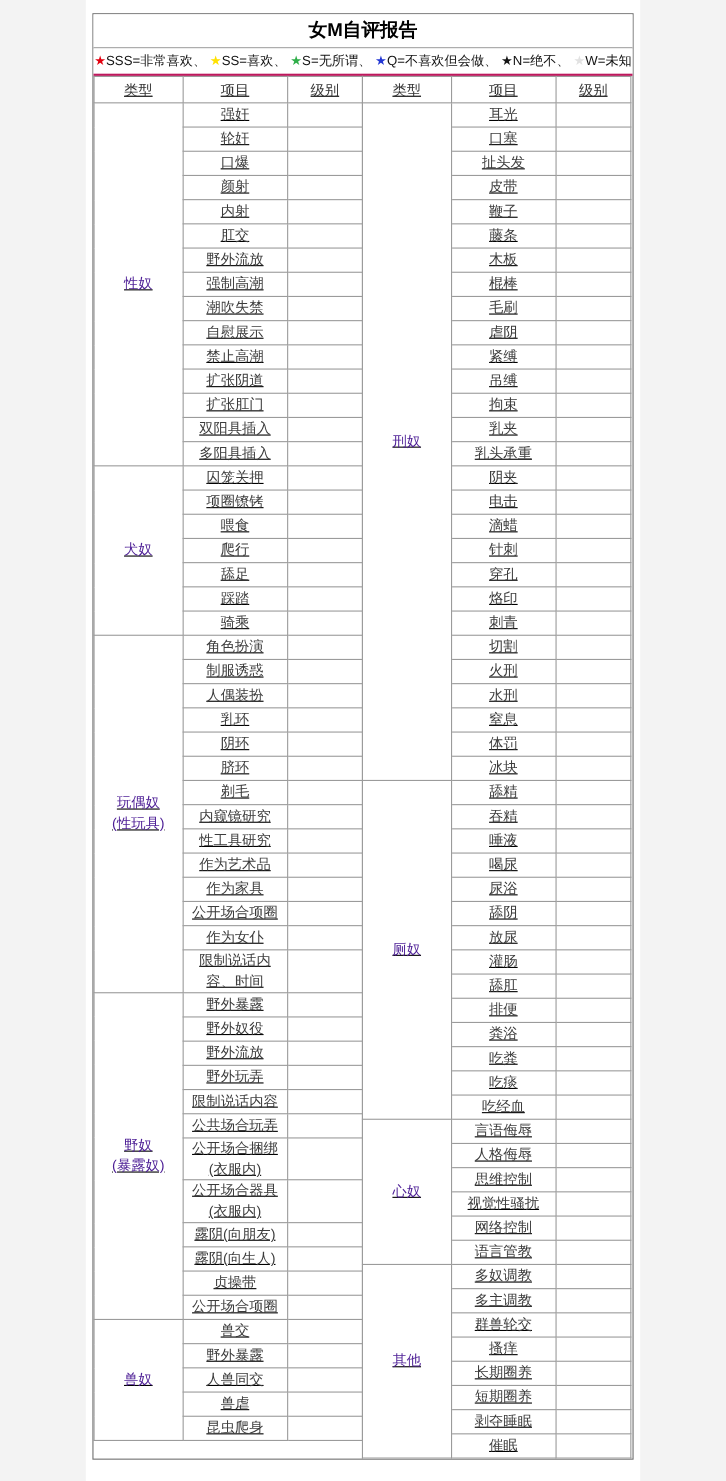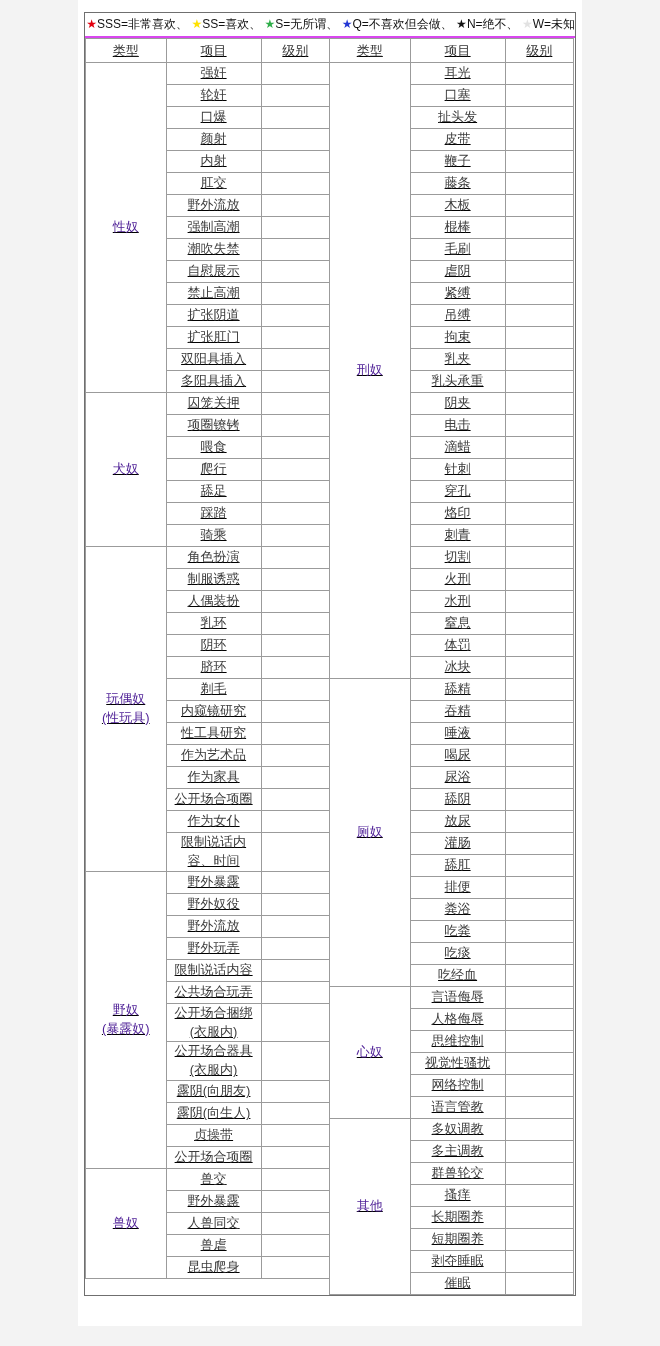--- a/index.html
+++ b/index.html
@@ -30,24 +30,24 @@
     text-align: center;
     font-size: 17px;
     font-weight: bold;
     color: #000;
     border-bottom: 1px solid #8a8a8a;
     background: #fff;
   }
   .legend-row {
     height: 23px;
     line-height: 23px;
-    text-align: right;
+    text-align: center;
     font-size: 12px;
     color: #111;
-    border-bottom: 2px solid #d946ef;
+    border-bottom: 2px solid #be185d;
     white-space: nowrap;
     background: #fff;
   }
   .legend-item { display: inline-block; }
   .legend-item .star {
     display: inline-block;
     font-size: 12px;
     margin-right: 0px;
     vertical-align: baseline;
   }
@@ -78,20 +78,21 @@
   td.category-cell { color: #4c1d95; }
   td.category-cell .sub { display: block; }
 </style>
 </head>
 <body>
 
 <div class="page">
   <div class="sheet">
     <div class="report">
 
+      <div class="title-row">女M自评报告</div>
 
       <div class="legend-row"><span class="legend-item"><span class="star" style="color: rgb(227, 0, 15);">★</span><span>SSS=非常喜欢、&nbsp;</span></span><span class="legend-item"><span class="star" style="color: rgb(255, 225, 0);">★</span><span>SS=喜欢、&nbsp;</span></span><span class="legend-item"><span class="star" style="color: rgb(47, 174, 73);">★</span><span>S=无所谓、&nbsp;</span></span><span class="legend-item"><span class="star" style="color: rgb(35, 55, 212);">★</span><span>Q=不喜欢但会做、&nbsp;</span></span><span class="legend-item"><span class="star" style="color: rgb(20, 20, 20);">★</span><span>N=绝不、&nbsp;</span></span><span class="legend-item"><span class="star" style="color: rgb(226, 226, 226);">★</span><span>W=未知</span></span></div>
 
       <div class="tables">
 
         <div class="half left">
           <table>
             <colgroup>
               <col class="c-type">
                 <col class="c-item">

